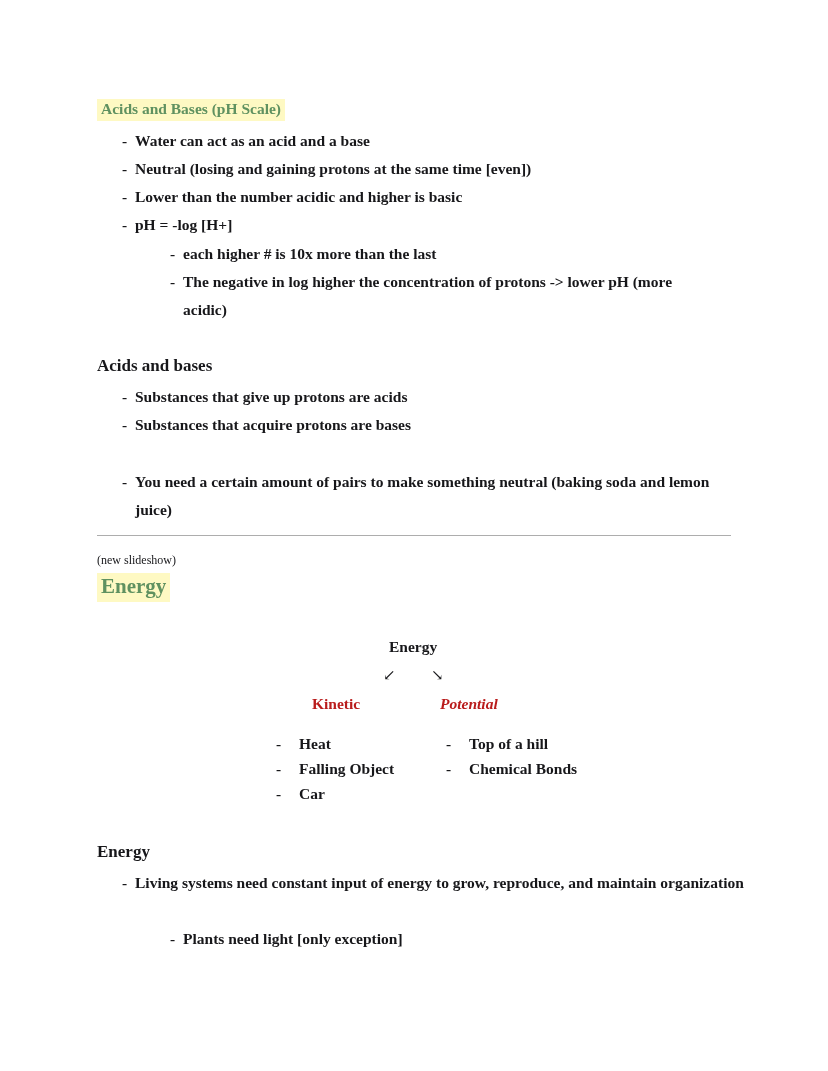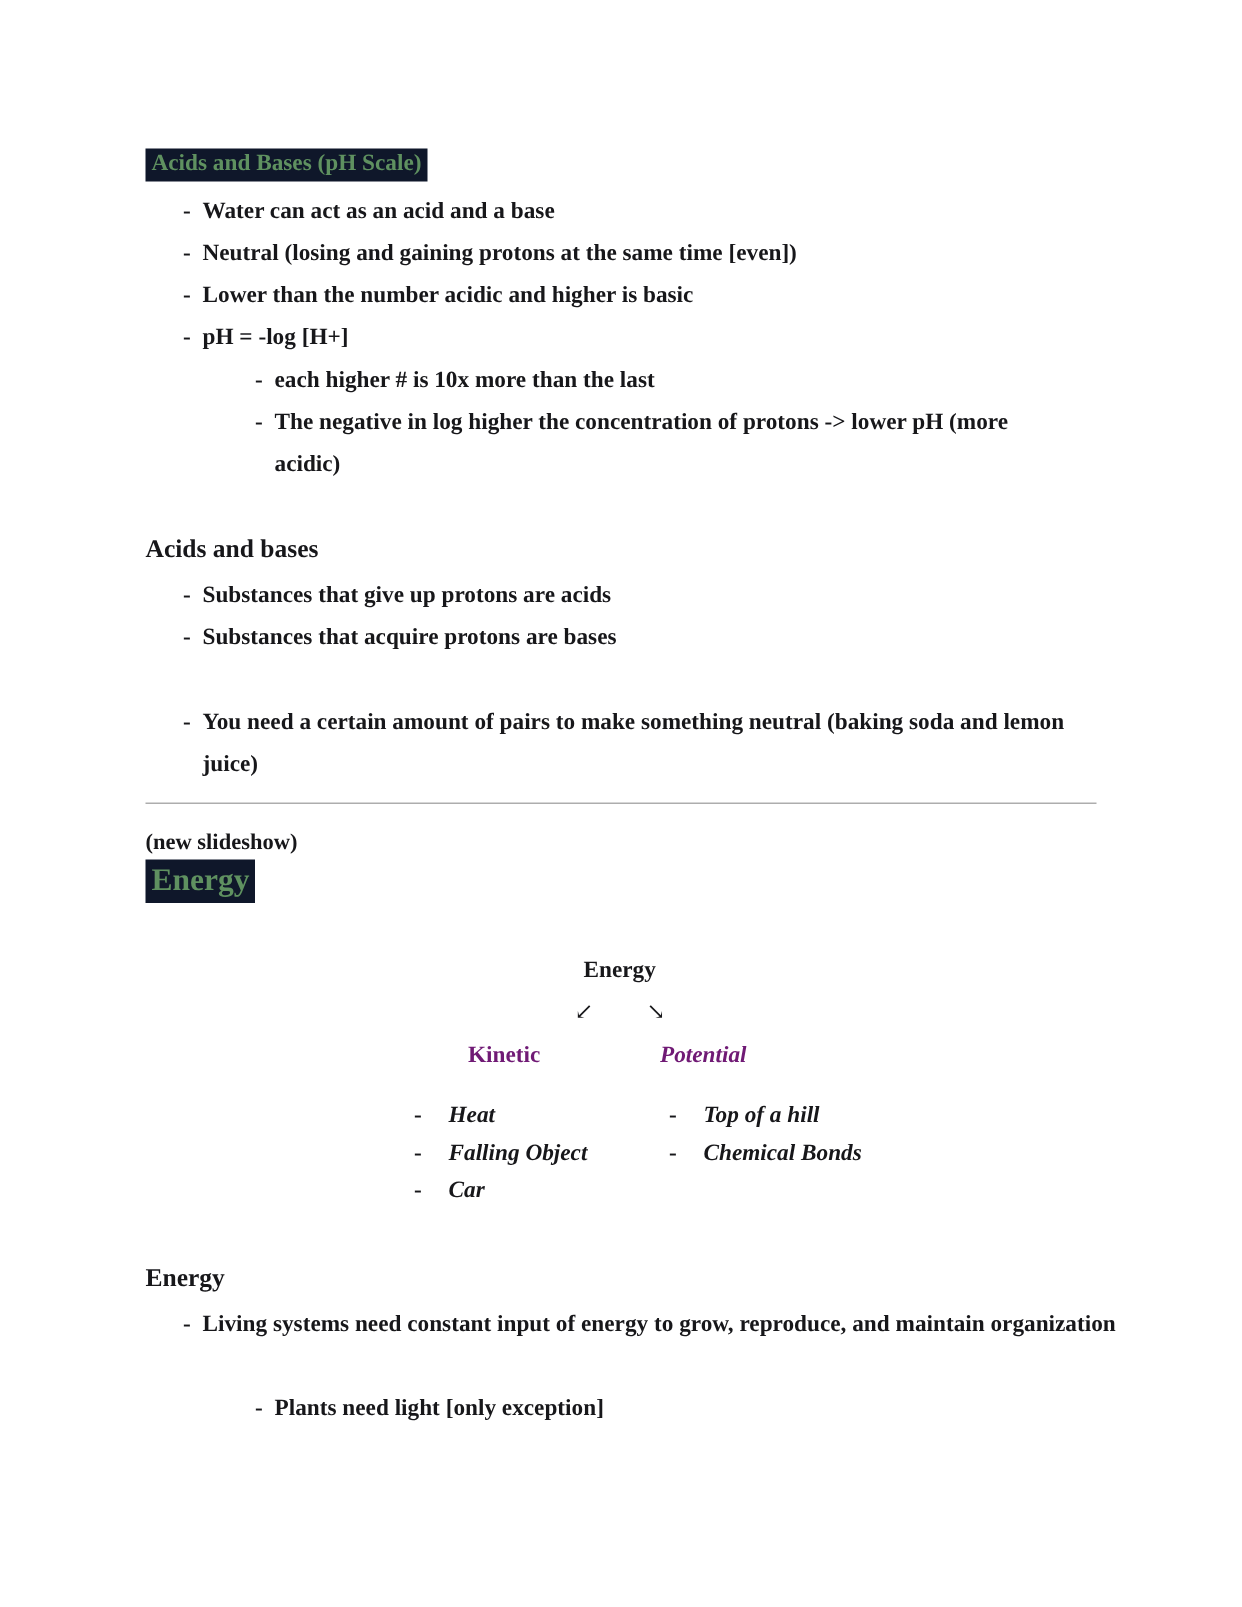--- a/index.html
+++ b/index.html
@@ -21,42 +21,42 @@
     left: 0; top: 0;
     width: 828px;
     height: 1071px;
   }
 
   
   .hl-heading {
     position: absolute;
     font-weight: bold;
     color: #5f9160;
-    background: #0f172a;
+    background: #fef9c3;
     display: inline-block;
     white-space: nowrap;
     line-height: 1.22;
     padding: 1px 4px 2px 4px;
   }
   .hl-heading.small { font-size: 15.5px; }
   .hl-heading.large { font-size: 21px; }
 
   .plain-heading {
     position: absolute;
     font-weight: bold;
     font-size: 17px;
     color: #17171a;
     white-space: nowrap;
     line-height: 1.2;
   }
 
   .note-line {
     position: absolute;
-    font-weight: bold;
-    font-size: 15px;
+    font-weight: normal;
+    font-size: 12px;
     color: #17171a;
     white-space: nowrap;
     line-height: 1.2;
   }
 
   
   .bullet {
     position: absolute;
     font-weight: bold;
     font-size: 15.5px;
@@ -102,37 +102,37 @@
   .dg-arrow {
     position: absolute;
     font-size: 15px;
     color: #17171a;
     line-height: 1;
   }
   .dg-branch-label {
     position: absolute;
     font-weight: bold;
     font-size: 15.5px;
-    color: #701a75;
+    color: #b91c1c;
     white-space: nowrap;
   }
   .dg-item {
     position: absolute;
     font-weight: bold;
     font-size: 15.5px;
     color: #17171a;
     line-height: 25px;
     white-space: nowrap;
   }
   .dg-item .dash {
     position: absolute;
     left: 0; top: 0;
     width: 12px;
   }
-  .dg-item .ditext { display: block; margin-left: 23px; font-style: italic; }
+  .dg-item .ditext { display: block; margin-left: 23px; }
 </style>
 </head>
 <body>
 
 <div class="page">
 
   <div class="hl-heading small" style="left:97px; top:99px;">Acids and Bases (pH Scale)</div>
 
   <div class="bullet lvl1" style="top:127px;">
     <span class="dash">-</span>

